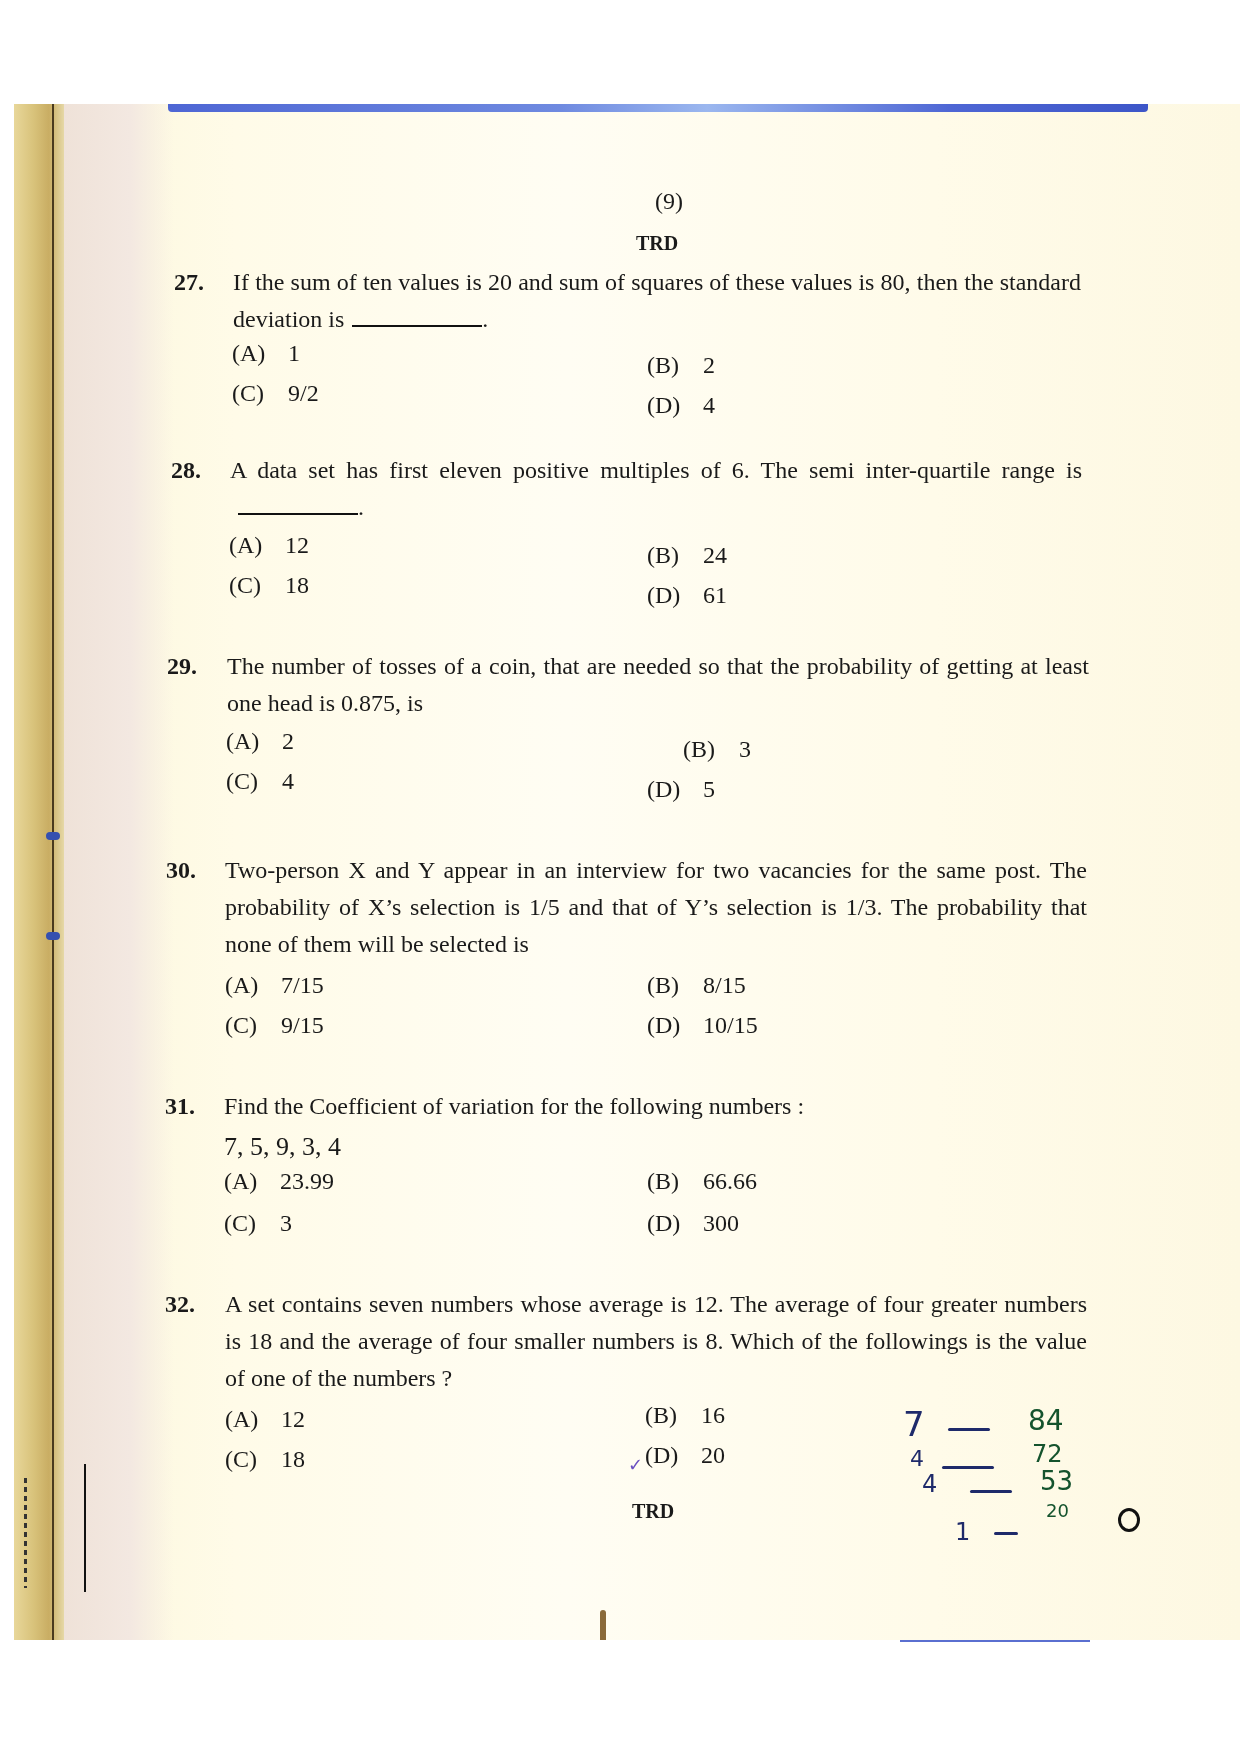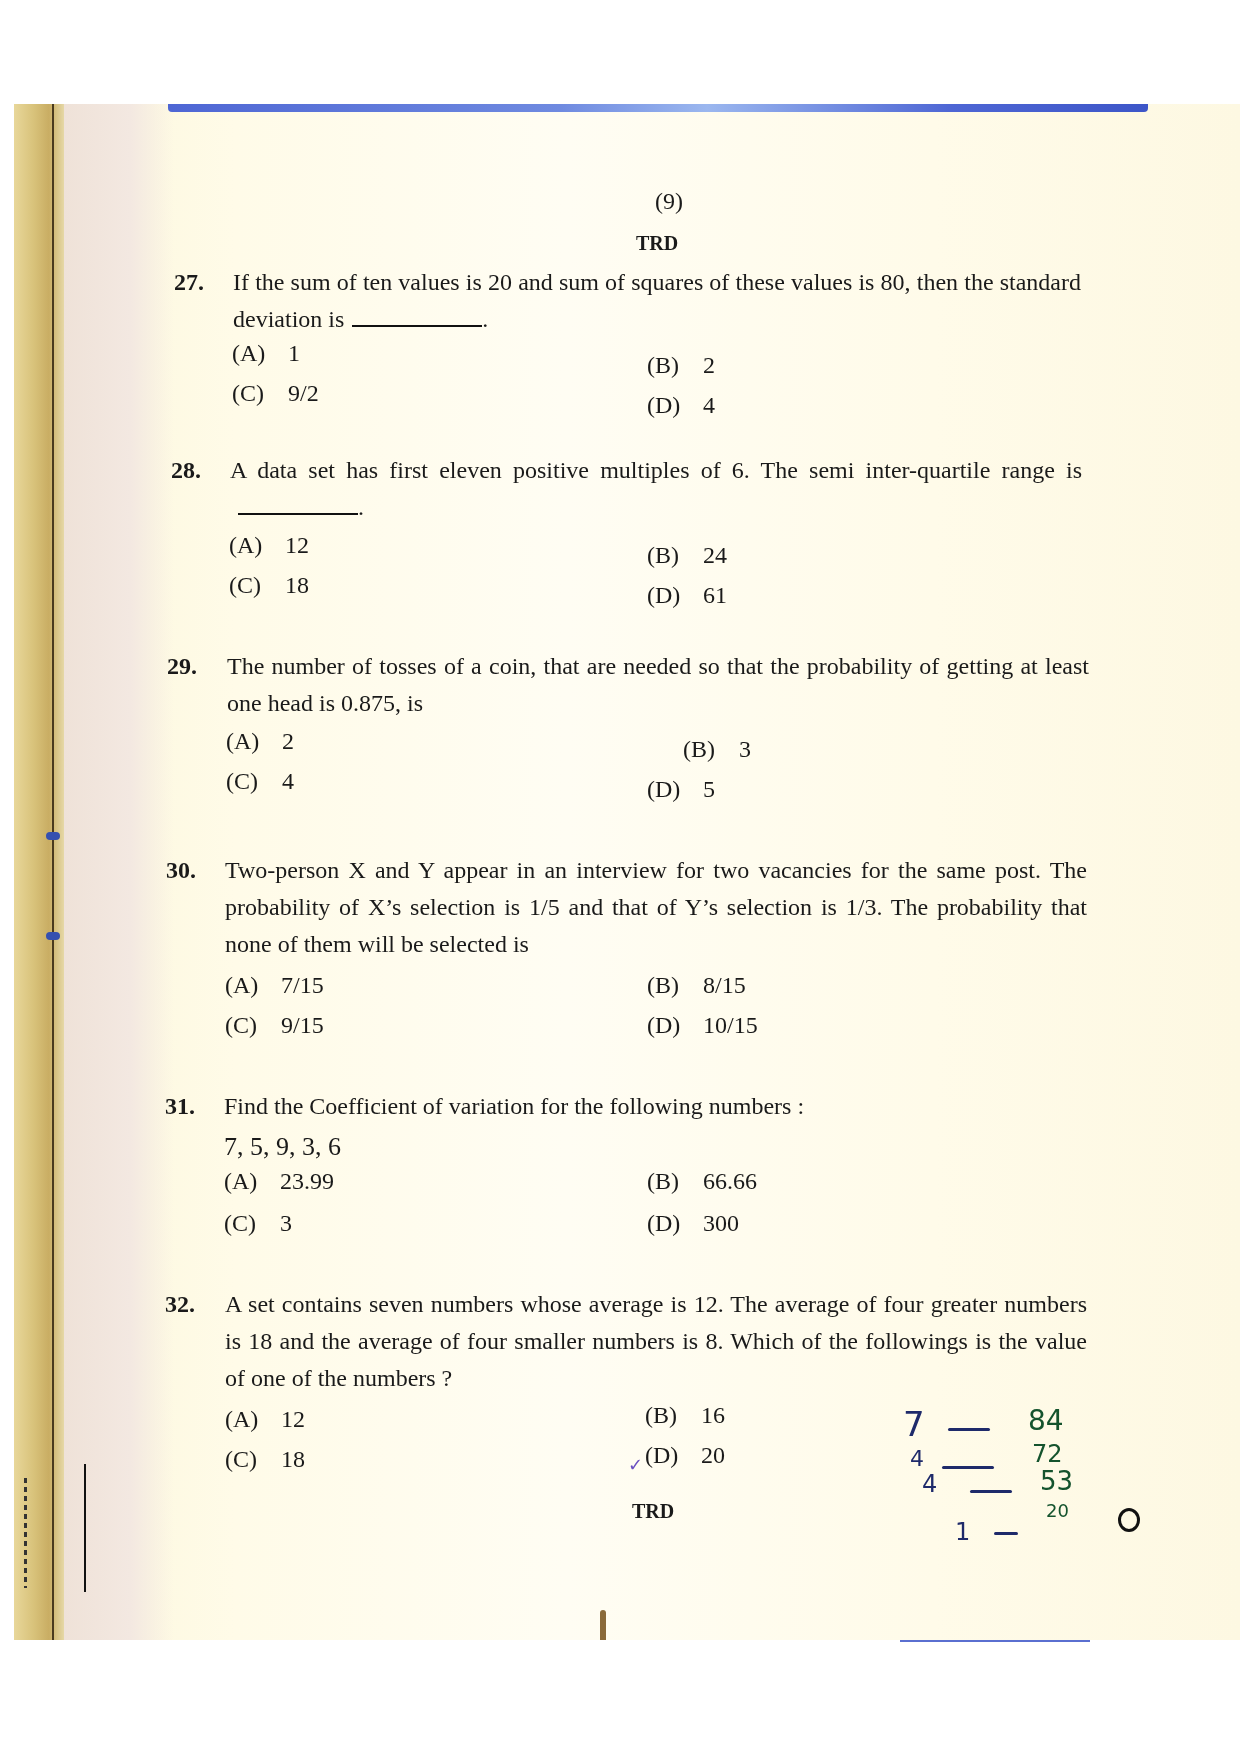--- a/index.html
+++ b/index.html
@@ -107,21 +107,21 @@
   <div class="qtext" style="left:225px;top:852px;width:862px">Two-person X and Y appear in an interview for two vacancies for the same post. The probability of X’s selection is 1/5 and that of Y’s selection is 1/3. The probability that none of them will be selected is</div>
 </div>
 <div class="opt" style="left:225px;top:972px"><span class="lbl">(A)</span><span>7/15</span></div>
 <div class="opt" style="left:647px;top:972px"><span class="lbl">(B)</span><span>8/15</span></div>
 <div class="opt" style="left:225px;top:1012px"><span class="lbl">(C)</span><span>9/15</span></div>
 <div class="opt" style="left:647px;top:1012px"><span class="lbl">(D)</span><span>10/15</span></div>
 
 <div class="q">
   <span class="qnum" style="left:165px;top:1088px">31.</span>
   <div class="qtext" style="left:224px;top:1088px;width:860px">Find the Coefficient of variation for the following numbers :</div>
-  <div class="qtext" style="left:224px;top:1128px;width:300px;font-size:26px">7, 5, 9, 3, 6</div>
+  <div class="qtext" style="left:224px;top:1128px;width:300px;font-size:26px">7, 5, 9, 3, 4</div>
 </div>
 <div class="opt" style="left:224px;top:1168px"><span class="lbl">(A)</span><span>23.99</span></div>
 <div class="opt" style="left:647px;top:1168px"><span class="lbl">(B)</span><span>66.66</span></div>
 <div class="opt" style="left:224px;top:1210px"><span class="lbl">(C)</span><span>3</span></div>
 <div class="opt" style="left:647px;top:1210px"><span class="lbl">(D)</span><span>300</span></div>
 
 <div class="q">
   <span class="qnum" style="left:165px;top:1286px">32.</span>
   <div class="qtext" style="left:225px;top:1286px;width:862px">A set contains seven numbers whose average is 12. The average of four greater numbers is 18 and the average of four smaller numbers is 8. Which of the followings is the value of one of the numbers ?</div>
 </div>

